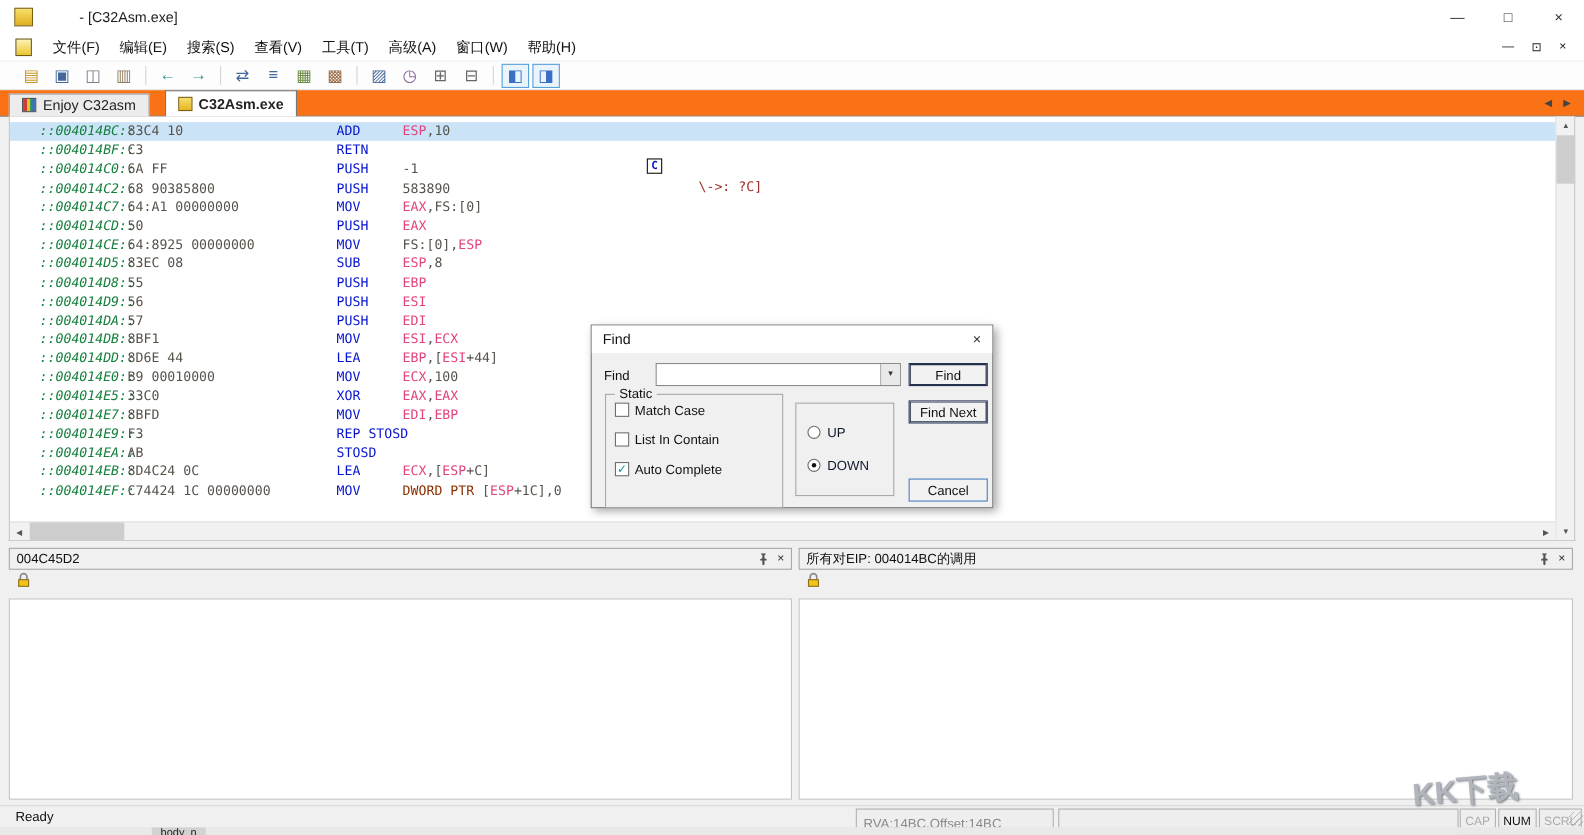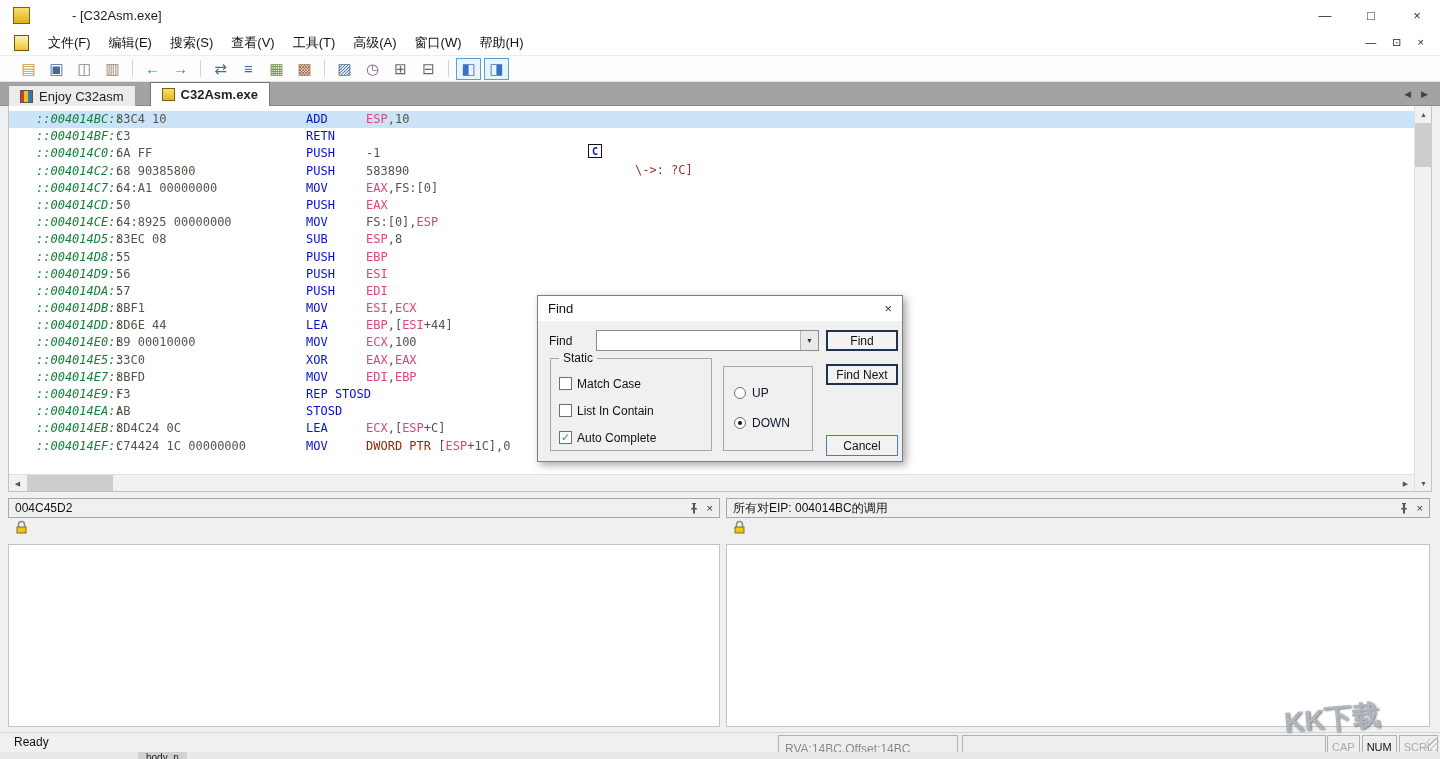--- a/index.html
+++ b/index.html
@@ -22,21 +22,21 @@
   .mdi-controls { margin-left:auto; display:flex; gap:16px; padding-right:16px; font-size:11px; color:#222; }
   .mdi-btn { cursor:default; }
 
   
   .toolbar { position:absolute; left:0; top:56px; width:100%; height:26px; background:#fdfdfd; border-bottom:1px solid #e3e3e3; display:flex; align-items:center; padding-left:16px; }
   .tb-btn { width:25px; height:22px; display:flex; align-items:center; justify-content:center; font-size:15px; margin-right:3px; }
   .tb-btn.accent { border:1px solid #5aa0d8; background:#eaf4fd; }
   .tb-sep { width:1px; height:17px; background:#d4d4d4; margin:0 7px 0 4px; }
 
   
-  .tabbar { position:absolute; left:0; top:82px; width:100%; height:24px; background:#a3a3a3; border-bottom:1px solid #8a8a8a; display:flex; align-items:flex-start; }
+  .tabbar { position:absolute; left:0; top:82px; width:100%; height:24px; background:#f97316; border-bottom:1px solid #8a8a8a; display:flex; align-items:center; }
   .tabs { display:flex; align-items:flex-end; margin-left:8px; }
   .tab { height:21px; display:flex; align-items:center; padding:0 11px; font-size:13px; color:#222; background:#ececec; border:1px solid #9e9e9e; border-bottom:none; margin-right:2px; }
   .tab.active { height:24px; background:#fff; font-weight:bold; border-color:#777;margin-left:12px; }
   .tab-icon { width:13px; height:13px; margin-right:6px; border:1px solid #555; }
   .ti0 { background:linear-gradient(90deg,#d23a3a 0%,#d23a3a 30%,#e8c227 30%,#e8c227 60%,#3a9a4e 60%,#3a6fc4 85%); }
   .ti1 { background:linear-gradient(180deg,#f7df6d,#e4b622); border-color:#7a6012; }
   .tab-nav { margin-left:auto; align-self:center; display:flex; gap:10px; padding-right:12px; font-size:9px; color:#444; }
 
   
   .disasm { position:absolute; left:8px; top:106px; width:1424px; height:386px; background:#fff; border:1px solid #c2c2c2; border-top:none; }
@@ -99,21 +99,21 @@
   .combo-input { position:absolute; left:1px; top:1px; width:202px; height:17px; border:none; outline:none; font-size:12px; padding:0 3px; background:#fff; }
   .combo-btn { position:absolute; right:0; top:0; width:18px; height:19px; background:#e9e9e9; border-left:1px solid #b4b4b4;
                display:flex; align-items:center; justify-content:center; font-size:7px; color:#333; }
   .btn { position:absolute; width:72px; height:21px; background:#f2f2f2; border:1px solid #8a8a8a; font-size:12px; color:#111;
          font-family:"Liberation Sans","DejaVu Sans",sans-serif; display:flex; align-items:center; justify-content:center; }
   .btn.default { border:1px solid #23314e; box-shadow:inset 0 0 0 1px #23314e; }
   .btn-find   { left:288px; top:34px; }
   .btn-next   { left:288px; top:68px; }
   .btn-cancel { left:288px; top:139px; border-color:#4a7ebb; }
   .group { position:absolute; border:1px solid #a8a8a8; }
-  .group-static { left:12px; top:62px; width:162px; height:93px; padding-top:11px; }
+  .group-static { left:12px; top:62px; width:162px; height:104px; padding-top:0; }
   .group-dir    { left:185px; top:70px; width:90px; height:85px; padding-top:11px; }
   .group-label { position:absolute; left:8px; top:-8px; background:#f0f0f0; padding:0 4px; font-size:12px; color:#111; }
   .cb-row { display:flex; align-items:center; height:27px; padding-left:8px; }
   .cb { width:13px; height:13px; border:1px solid #6f6f6f; background:#fff; display:flex; align-items:center; justify-content:center;
         font-size:11px; font-weight:bold; color:#0a9aa0; margin-right:5px; }
   .cb-label { font-size:12px; color:#111; }
   .rb-row { display:flex; align-items:center; height:30px; padding-left:10px; }
   .rb { width:12px; height:12px; border:1px solid #6f6f6f; border-radius:50%; background:#fff; margin-right:6px; position:relative; }
   .rb.on::after { content:""; position:absolute; left:3px; top:3px; width:4px; height:4px; border-radius:50%; background:#111; }
   .rb-label { font-size:12px; color:#0f172a; }

